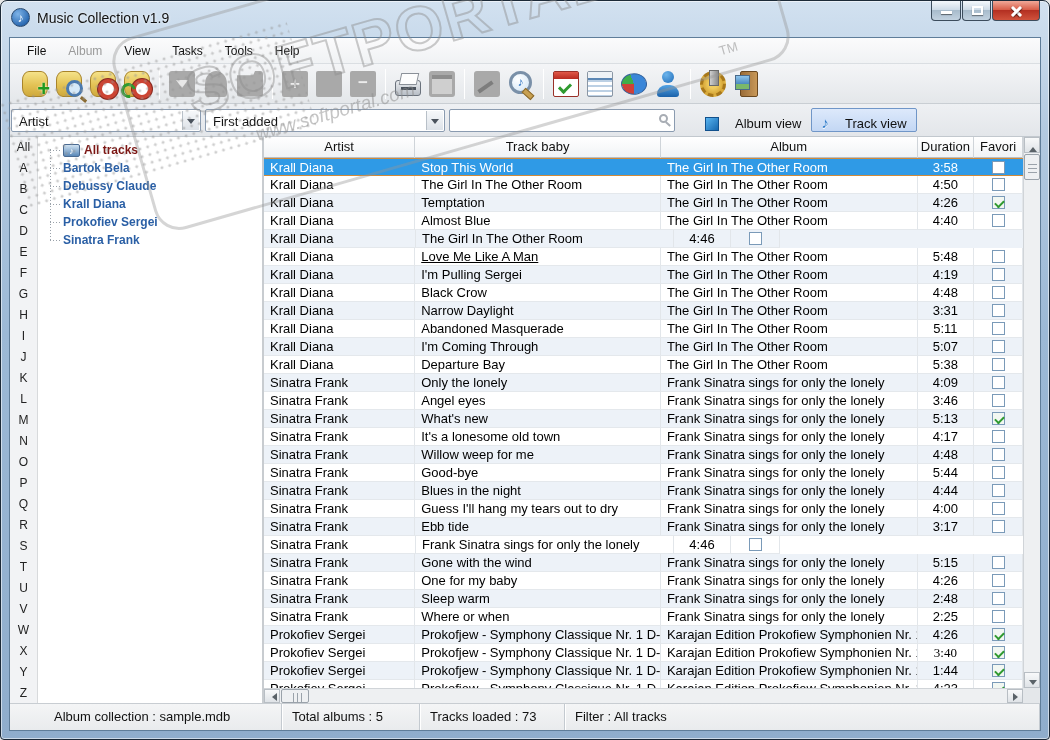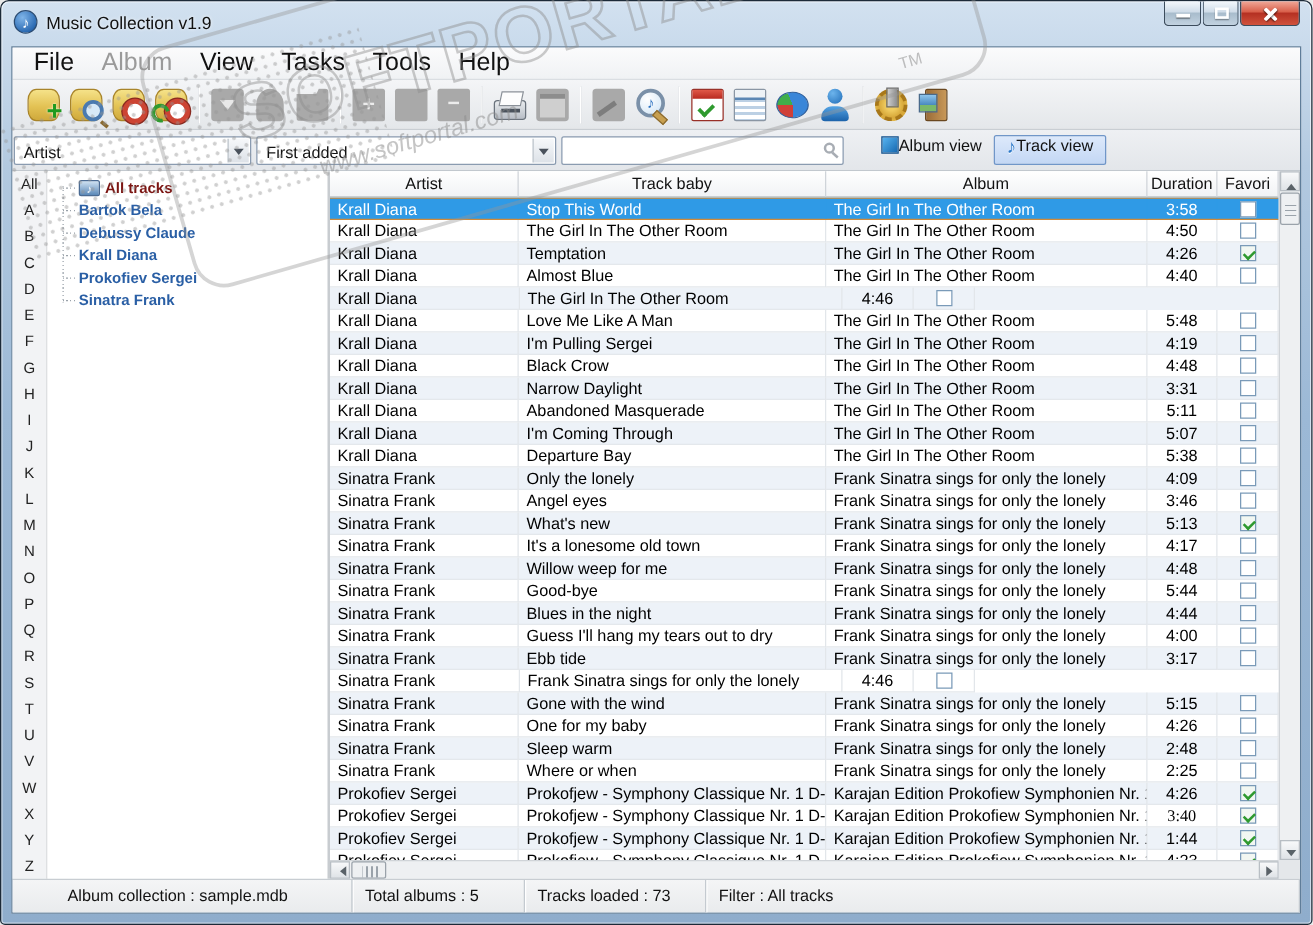--- a/index.html
+++ b/index.html
@@ -23,21 +23,21 @@
   .glyph-max { position:absolute; left:9px; top:5px; width:11px; height:9px; border:2px solid #fff; box-shadow:0 1px 1px rgba(0,0,0,.4); }
   .glyph-x { position:absolute; left:17px; top:4px; width:13px; height:11px; }
   .glyph-x::before,.glyph-x::after { content:""; position:absolute; left:0; top:5px; width:13px; height:3px; background:#fff; border-radius:1px; box-shadow:0 1px 1px rgba(0,0,0,.45); }
   .glyph-x::before { transform:rotate(45deg); } .glyph-x::after { transform:rotate(-45deg); }
 
   
   .content { position:absolute; top:36px; left:8px; right:8px; bottom:8px; background:#f2f3f5; border:1px solid #5f7d99; overflow:hidden; }
 
   
   .menubar { position:absolute; top:0; left:0; right:0; height:26px; background:linear-gradient(180deg,#fbfbfc,#f0f2f4); border-bottom:1px solid #dadee2; display:flex; align-items:center; padding-left:6px; }
-  .menu-item { padding:4px 11px; font-size:20px; color:#111; cursor:default; }
+  .menu-item { padding:4px 11px; font-size:12px; color:#111; cursor:default; }
   .menu-item.disabled { color:#9a9a9a; }
 
   
   .toolbar { position:absolute; top:26px; left:0; right:0; height:40px; background:linear-gradient(180deg,#f4f5f7,#e4e7ea); border-bottom:1px solid #c9ced3; display:flex; align-items:center; padding-left:8px; }
   .tb-btn { width:34px; height:34px; display:flex; align-items:center; justify-content:center; border-radius:3px; }
   .tb-sep { width:1px; height:30px; background:#b6bcc2; border-right:1px solid #fff; margin:0 5px; }
   .ic { width:26px; height:26px; position:relative; }
 
   .cyl { background:linear-gradient(180deg,#f5e289 0%,#e3c254 55%,#cfa93c 100%); border:1px solid #a8842a; border-radius:7px/9px; }
   .ic-db-add::after { content:"+"; position:absolute; right:-3px; bottom:-6px; color:#1f9a1f; font-size:22px; font-weight:bold; text-shadow:0 0 2px #fff; }
@@ -76,21 +76,21 @@
 
   
   .filterbar { position:absolute; top:66px; left:0; right:0; height:33px; background:linear-gradient(180deg,#eef0f3,#e3e6ea); border-bottom:1px solid #c2c8ce; display:flex; align-items:center; padding:0 0 0 0; }
   .combo { position:relative; height:23px; background:#fff; border:1px solid #8a9bb0; border-radius:2px; font-size:13px; color:#111; }
   .combo .val { position:absolute; left:7px; top:4px; white-space:nowrap; }
   .combo .drop { position:absolute; right:1px; top:1px; bottom:1px; width:17px; background:linear-gradient(180deg,#f6f8fa,#dde2e8); border-left:1px solid #b8c0c8; }
   .tri-down { position:absolute; left:4px; top:8px; border:4px solid transparent; border-top:5px solid #4a525c; }
   .searchbox { position:relative; height:23px; background:#fff; border:1px solid #8a9bb0; border-radius:2px; }
   .lens { position:absolute; right:6px; top:4px; width:9px; height:9px; border:2px solid #a8adb4; border-radius:50%; }
   .lens::after { content:""; position:absolute; right:-5px; bottom:-4px; width:6px; height:2px; background:#a8adb4; transform:rotate(42deg); }
-  .view-btn { display:flex; align-items:flex-start; gap:0; height:24px; padding:0 9px; font-size:13px; color:#111; border:1px solid transparent; border-radius:2px; }
+  .view-btn { display:flex; align-items:flex-end; gap:16px; height:24px; padding:0 9px; font-size:13px; color:#111; border:1px solid transparent; border-radius:2px; }
   .view-btn.selected { background:linear-gradient(180deg,#dde9fb,#c3d7f4); border-color:#7096c8; }
   .ic-album-sq { width:14px; height:14px; background:linear-gradient(135deg,#58b4f0,#1668b0); border:1px solid #11508c; }
   .ic-note { color:#2a78c8; font-size:15px; font-weight:bold; text-shadow:0 1px 0 #fff; }
 
   
   .main { position:absolute; top:99px; left:0; right:0; bottom:27px; background:#fff; }
   .alphabet { position:absolute; left:0; top:0; bottom:0; width:28px; background:#f2f3f5; border-right:1px solid #d8dadc; }
   .alpha-item { height:21px; font-size:12px; color:#222; text-align:center; line-height:21px; }
   .treepanel { position:absolute; left:28px; top:0; bottom:0; width:226px; background:#fff; border-right:2px solid #c8ccd0; padding-top:4px; }
   .treeline { position:absolute; left:12px; top:12px; width:1px; height:93px; background:repeating-linear-gradient(180deg,#9aa2aa 0 1px, transparent 1px 3px); }
@@ -380,21 +380,21 @@
             <div class="trow alt">
               <div class="td" style="width: 152px;">Krall Diana</div>
               <div class="td" style="width: 258px;">The Girl In The Other Room</div>
               <div class="td dur" style="width: 57px;">4:46</div>
               <div class="td fav" style="width: 49px;">
                 <div class="cb"></div>
               </div>
             </div>
             <div class="trow">
               <div class="td" style="width: 152px;">Krall Diana</div>
-              <div class="td" style="width: 247px;">Love Me Like A Man</div>
+              <div class="td" style="width: 247px; text-decoration: underline;">Love Me Like A Man</div>
               <div class="td" style="width: 258px;">The Girl In The Other Room</div>
               <div class="td dur" style="width: 57px;">5:48</div>
               <div class="td fav" style="width: 49px;">
                 <div class="cb"></div>
               </div>
             </div>
             <div class="trow alt">
               <div class="td" style="width: 152px;">Krall Diana</div>
               <div class="td" style="width: 247px;">I'm Pulling Sergei</div>
               <div class="td" style="width: 258px;">The Girl In The Other Room</div>

